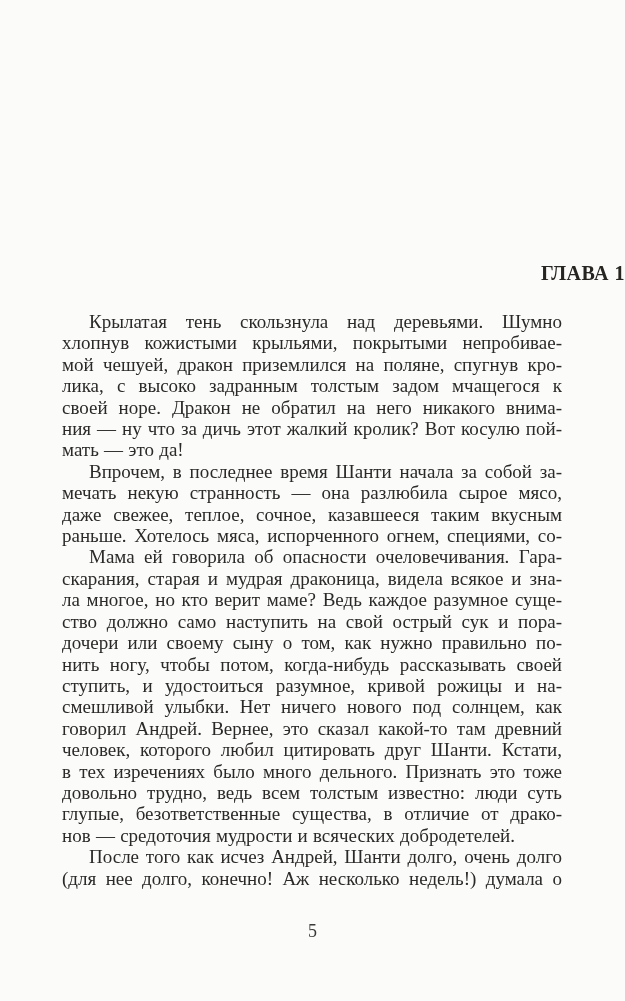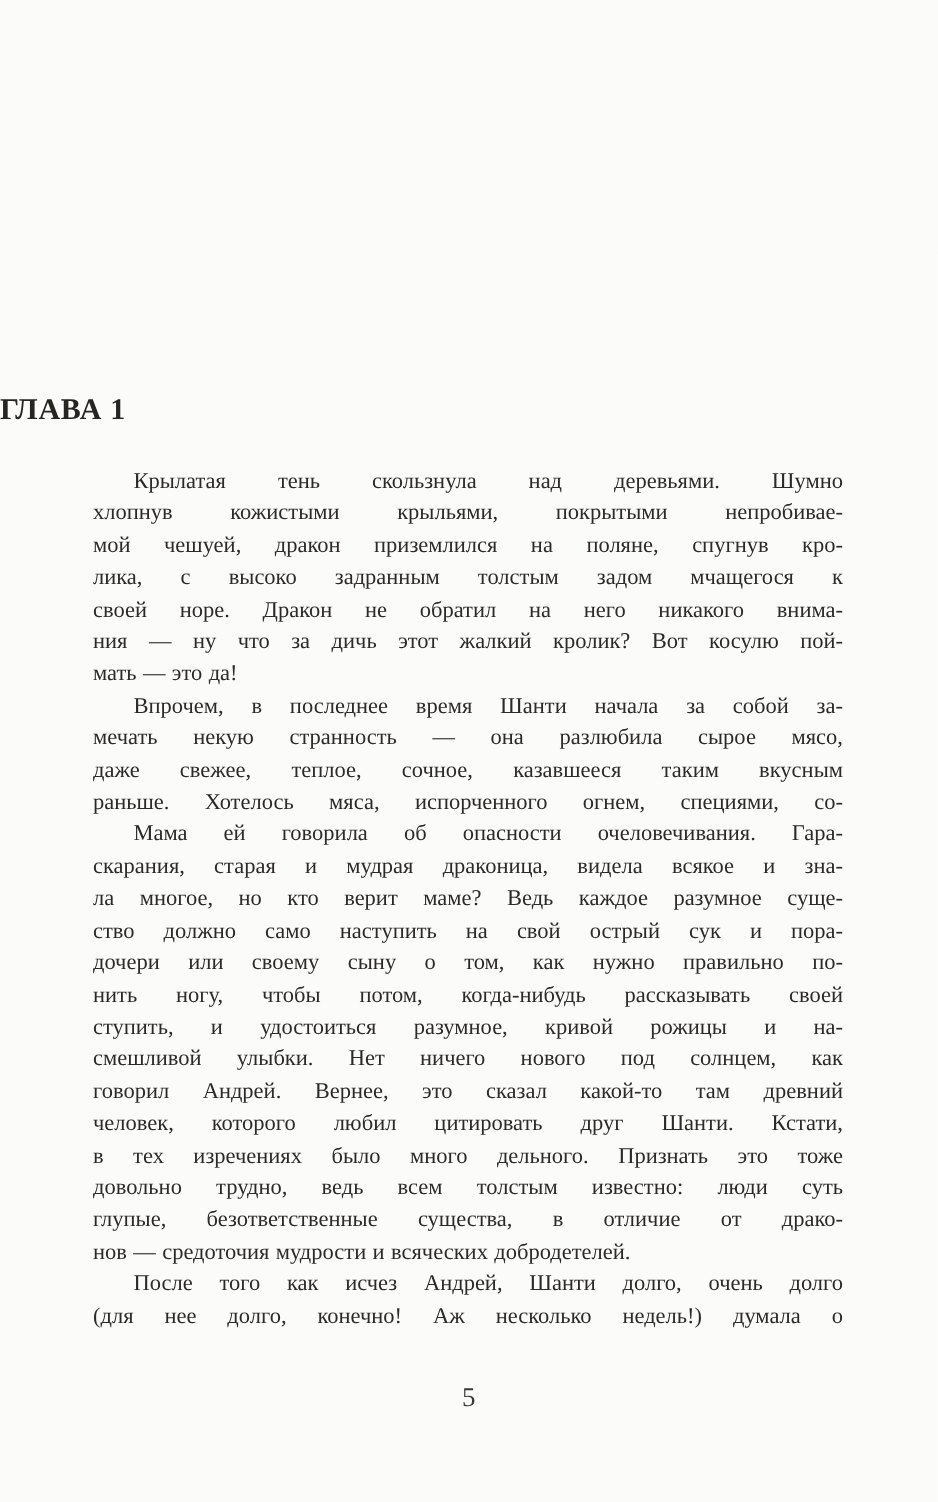--- a/index.html
+++ b/index.html
@@ -14,33 +14,33 @@
     background: #fbfbfa;
     overflow: hidden;
     font-family: "Liberation Serif", "DejaVu Serif", serif;
     color: #2b2a28;
   }
   .chapter-title {
     position: absolute;
     top: 261px;
     left: 0;
     width: 625px;
-    text-align: left;
+    text-align: right;
     font-size: 20px;
     line-height: 24px;
     font-weight: bold;
     letter-spacing: 0.5px;
     color: #262522;
   }
   .text-block {
     position: absolute;
     top: 311px;
     left: 62px;
     width: 500px;
-    font-size: 15px;
+    font-size: 19px;
     line-height: 21.4px;
   }
   .paragraph {
     margin: 0;
     padding: 0;
   }
   .line {
     text-align: justify;
     text-align-last: justify;
     white-space: nowrap;

